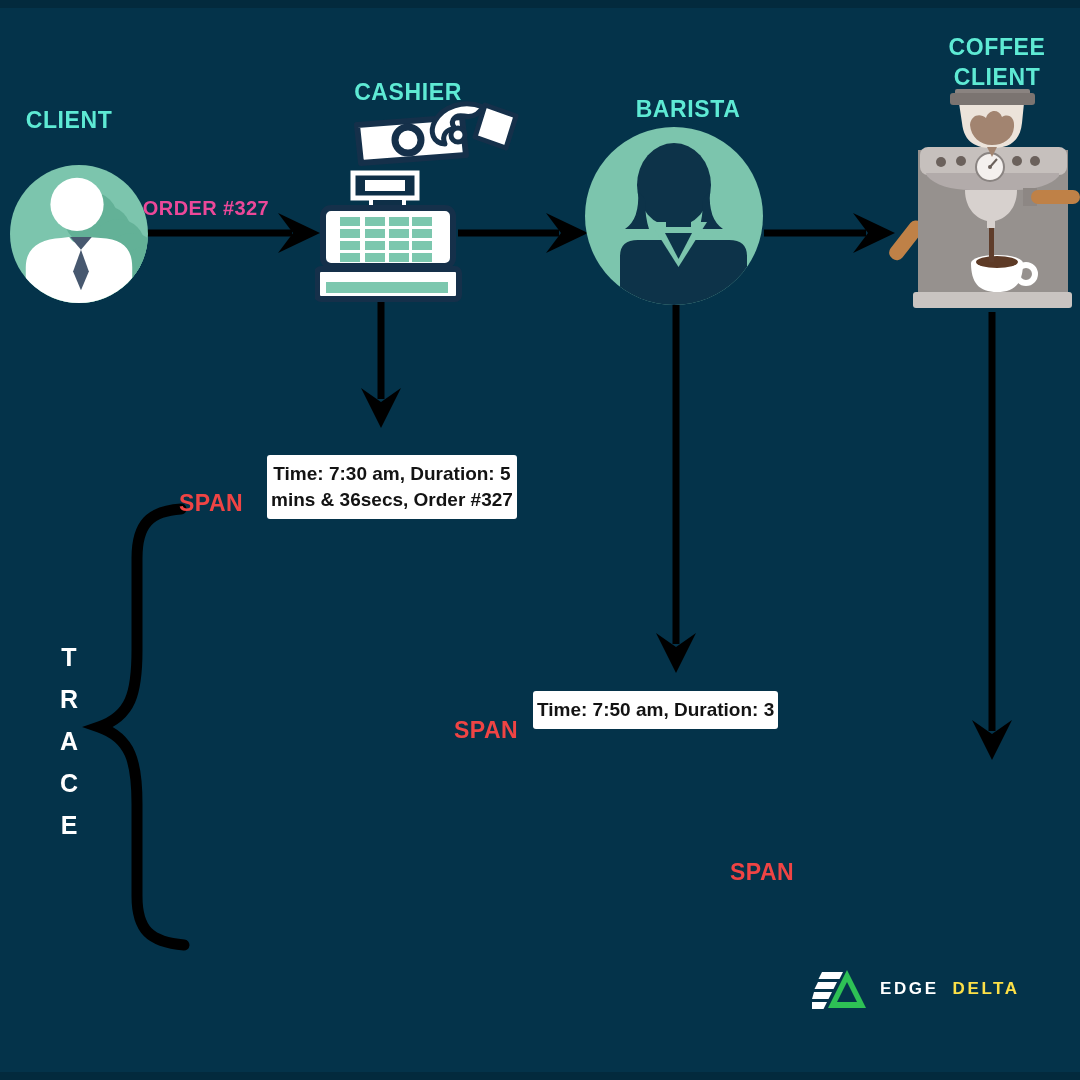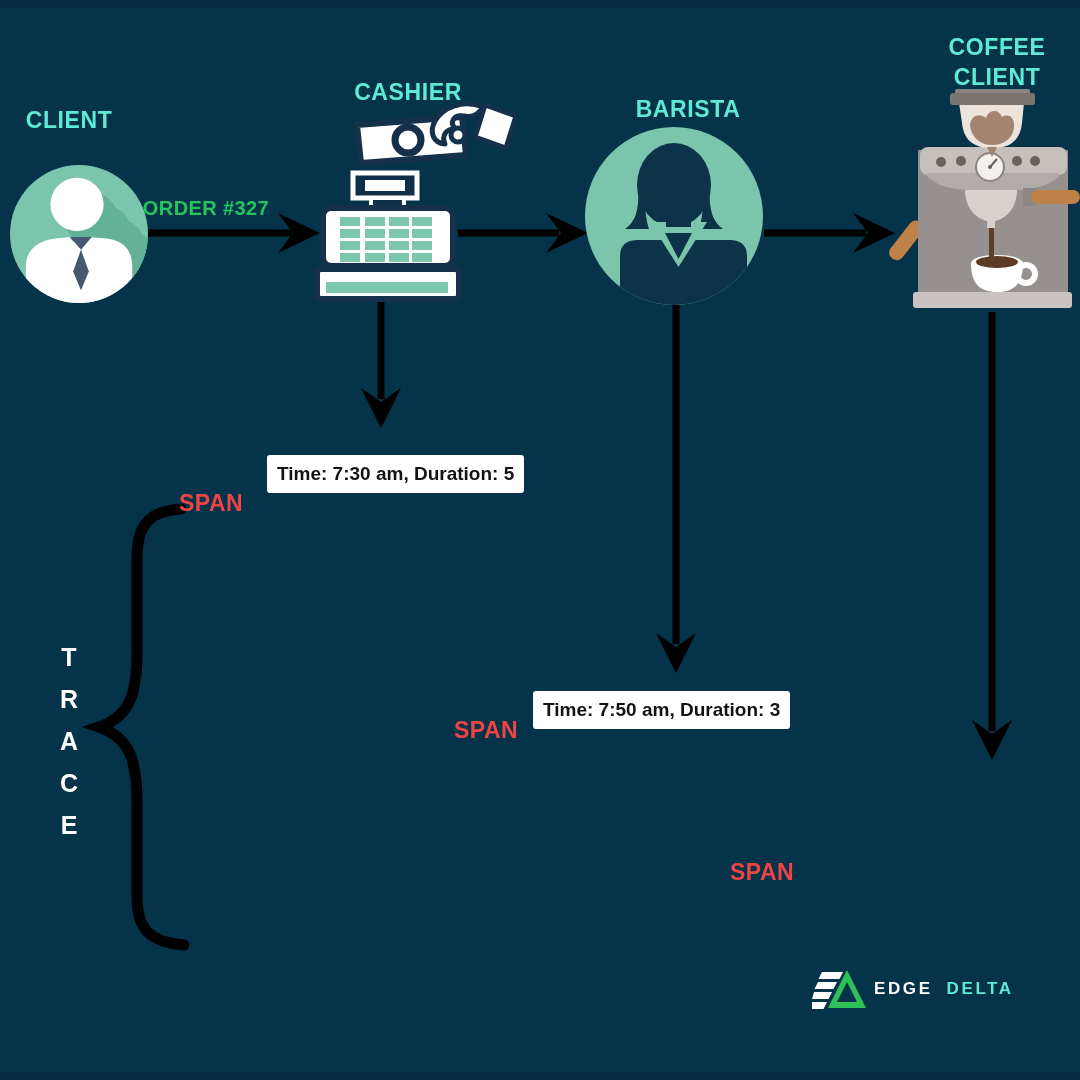--- a/index.html
+++ b/index.html
@@ -11,45 +11,45 @@
   .strip{position:absolute;left:0;width:1080px;background:#032a3d;}
   .strip.top{top:0;height:8px;}
   .strip.bottom{bottom:0;height:8px;}
   svg{display:block;}
   .abs{position:absolute;}
   .node-title{
     position:absolute;color:#5eead4;font-weight:bold;font-size:23px;
     letter-spacing:.6px;text-align:center;line-height:30px;white-space:nowrap;
   }
   .order-label{
-    position:absolute;color:#22c55e;font-weight:bold;font-size:20px;
+    position:absolute;color:#ec4899;font-weight:bold;font-size:20px;
     letter-spacing:.4px;text-align:center;white-space:nowrap;
   }
   .span-label{
     position:absolute;color:#ef4444;font-weight:bold;font-size:23px;
     letter-spacing:.5px;white-space:nowrap;
   }
   .span-box{
     position:absolute;background:#ffffff;color:#131313;border-radius:3px;
     font-weight:bold;font-size:19px;line-height:26px;text-align:center;
-    padding:6px 10px;white-space:nowrap;
+    padding:6px 4px;white-space:nowrap;
   }
   .trace-letters{
     position:absolute;left:54px;top:636px;width:30px;
     color:#ffffff;font-weight:bold;font-size:25px;line-height:42px;
     text-align:center;
   }
   .trace-letters div{height:42px;}
   .logo{
     position:absolute;left:812px;top:966px;height:46px;
     display:flex;align-items:center;
   }
   .logo .word{font-weight:bold;font-size:17px;letter-spacing:2.6px;white-space:nowrap;}
-  .logo .edge{color:#ffffff;margin-left:8px;}
-  .logo .delta{color:#5eead4;margin-left:14px;}
+  .logo .edge{color:#ffffff;margin-left:14px;}
+  .logo .delta{color:#fde047;margin-left:14px;}
 </style>
 </head>
 <body>
 
 <div class="canvas">
 
   <div class="strip top"></div>
   <div class="strip bottom"></div>
 
   <svg class="abs" style="left:0;top:0" width="1080" height="1080" viewBox="0 0 1080 1080">
@@ -226,20 +226,21 @@
     <div>T</div>
     <div>R</div>
     <div>A</div>
     <div>C</div>
     <div>E</div>
   </div>
 
   <div class="span-label" style="left:179px;top:490px;">SPAN</div>
   <div class="span-box" style="left:267px;top:455px;">
     <div>Time: 7:30 am, Duration: 5</div>
+    <div>mins &amp; 36secs, Order #327</div>
   </div>
 
   <div class="span-label" style="left:454px;top:717px;">SPAN</div>
   <div class="span-box" style="left:533px;top:691px;">
     <div>Time: 7:50 am, Duration: 3</div>
   </div>
 
   <div class="span-label" style="left:730px;top:859px;">SPAN</div>
 
   <div class="logo">

